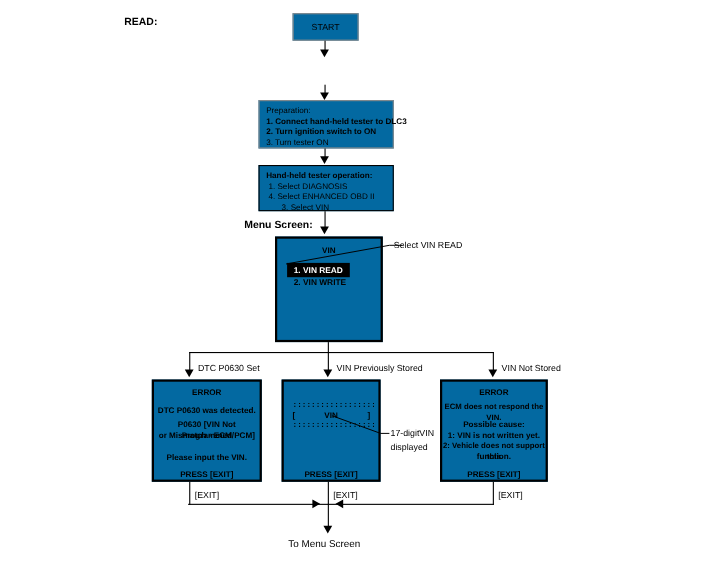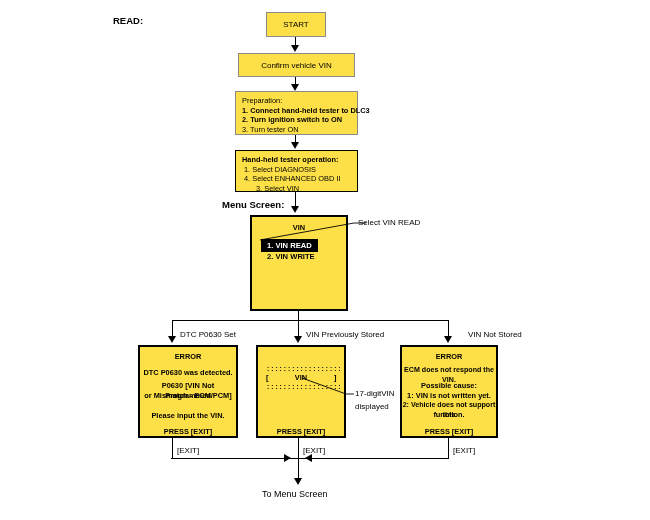--- a/index.html
+++ b/index.html
@@ -8,21 +8,21 @@
     font-family:"Liberation Sans", sans-serif;
     color:#000;position:relative;overflow:hidden;
   }
   #stage{position:absolute;left:0;top:0;width:650px;height:520px;}
 
   
   .lbl{position:absolute;font-size:8px;line-height:10px;white-space:nowrap;}
   .lbl.b10{font-size:9.5px;font-weight:bold;}
 
   
-  .box{position:absolute;box-sizing:border-box;background:#fde047;}
+  .box{position:absolute;box-sizing:border-box;background:#0369a1;}
   .box.thin{border:1.3px solid #8a8a8a;}
   .box.thick{border:1.6px solid #000;}
   .box.screen{border:2px solid #000;}
 
   .ctr{position:absolute;width:100%;text-align:center;font-size:8px;line-height:10px;}
   .ln{position:absolute;font-size:7.4px;line-height:9.6px;white-space:nowrap;}
   .ln.bold{font-weight:bold;}
   .cline{position:absolute;width:100%;text-align:center;font-size:7.4px;line-height:9.6px;font-weight:bold;}
 
   
@@ -51,23 +51,20 @@
 
   <div class="lbl b10" style="left:113px;top:16px;">READ:</div>
 
   <div class="box thin" style="left:266px;top:12px;width:60px;height:25px;">
     <div class="ctr" style="top:7px;">START</div>
   </div>
 
   <div class="vline" style="left:295px;top:37px;height:10px;"></div>
   <div class="arrow-down" style="left:291.2px;top:45px;"></div>
 
-  <div class="box thin" style="left:238px;top:53px;width:117px;height:24px;">
-    <div class="ctr" style="top:7px;">Confirm vehicle VIN</div>
-  </div>
 
   <div class="vline" style="left:295px;top:77px;height:9px;"></div>
   <div class="arrow-down" style="left:291.2px;top:84px;"></div>
 
   <div class="box thin" style="left:235px;top:91px;width:123px;height:44px;">
     <div class="ln" style="left:6px;top:4px;">Preparation:</div>
     <div class="ln" style="left:6px;top:13.5px;font-weight:bold;">1. Connect hand-held tester to DLC3</div>
     <div class="ln" style="left:6px;top:23px;font-weight:bold;">2. Turn ignition switch to ON</div>
     <div class="ln" style="left:6px;top:32.5px;">3. Turn tester ON</div>
   </div>
@@ -106,21 +103,21 @@
   <div class="vline" style="left:171.5px;top:320px;height:18px;"></div>
   <div class="arrow-down" style="left:167.8px;top:336px;"></div>
   <div class="lbl" style="left:180px;top:330px;">DTC P0630 Set</div>
 
   <div class="vline" style="left:297.5px;top:320px;height:18px;"></div>
   <div class="arrow-down" style="left:293.8px;top:336px;"></div>
   <div class="lbl" style="left:306px;top:330px;">VIN Previously Stored</div>
 
   <div class="vline" style="left:447.5px;top:320px;height:18px;"></div>
   <div class="arrow-down" style="left:443.8px;top:336px;"></div>
-  <div class="lbl" style="left:456px;top:330px;margin-left:12px;">VIN Not Stored</div>
+  <div class="lbl" style="left:456px;top:330px;">VIN Not Stored</div>
 
   <div class="box screen" style="left:138px;top:345px;width:100px;height:93px;">
     <div class="cline" style="top:5px;">ERROR</div>
     <div class="cline" style="top:21px;">DTC P0630 was detected.</div>
     <div class="cline" style="top:34px;">P0630  [VIN Not Programmed</div>
     <div class="cline" style="top:44px;">or Mismatch - ECM/PCM]</div>
     <div class="cline" style="top:64px;">Please input the VIN.</div>
     <div class="cline" style="top:80px;">PRESS [EXIT]</div>
   </div>
 

